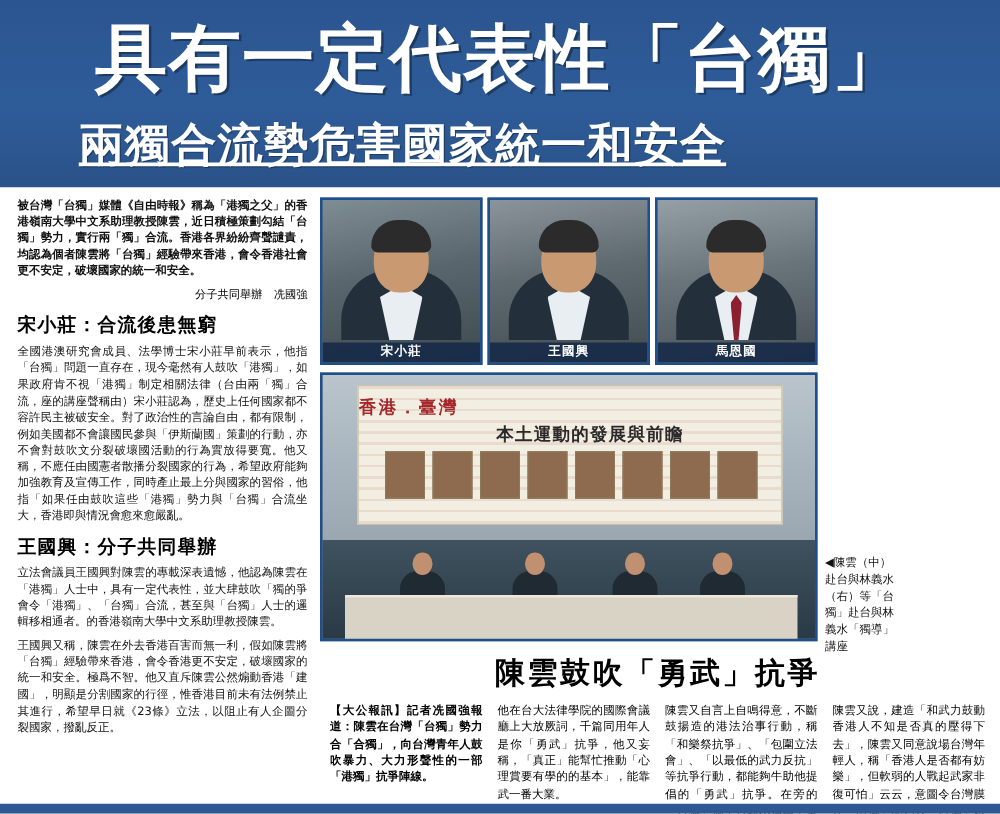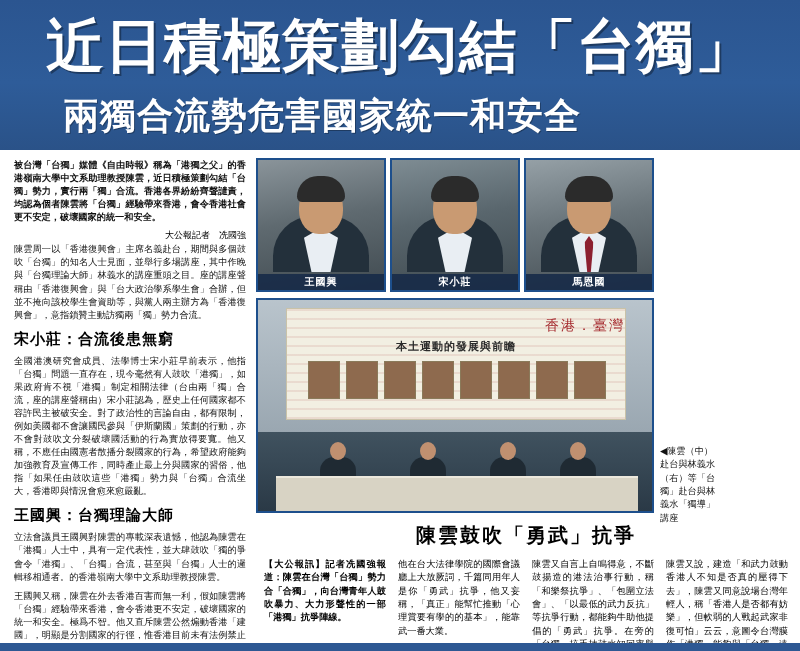--- a/index.html
+++ b/index.html
@@ -48,20 +48,21 @@
     left: 0; top: 92px;
     width: 644px;
     text-align: center;
     font-family: "DejaVu Sans", "Liberation Sans", sans-serif;
     font-weight: bold;
     font-size: 36px;
     letter-spacing: 1px;
     color: #ffffff;
     text-shadow: 1px 1px 0 rgba(0,0,0,0.30);
     white-space: nowrap;
+    text-decoration: underline;
   }
 
   
   .content {
     position: absolute;
     left: 0; top: 150px;
     width: 800px;
     height: 404px;
     background: #fff;
   }
@@ -229,34 +230,34 @@
   .banner-inner {
     position: absolute;
     inset: 0;
     background:
       repeating-linear-gradient(to bottom, rgba(160,40,40,0.10) 0 2px, rgba(255,255,255,0) 2px 9px);
   }
   .banner-title {
     position: absolute;
     left: 0; top: 8px;
     width: 100%;
-    text-align: right;
+    text-align: left;
     font-family: "DejaVu Sans", "Liberation Sans", sans-serif;
     font-size: 14px;
-    font-weight: normal;
+    font-weight: bold;
     color: #a4282c;
     letter-spacing: 2px;
   }
   .banner-sub {
     position: absolute;
-    left: 0; top: 30px;
+    left: 16px; top: 30px;
     width: 100%;
     text-align: center;
     font-family: "DejaVu Sans", "Liberation Sans", sans-serif;
-    font-size: 11px;
+    font-size: 14px;
     font-weight: bold;
     color: #2a2a2a;
     letter-spacing: 1px;
   }
   .banner-portraits {
     position: absolute;
     left: 10px; top: 52px;
     width: 320px;
     height: 40px;
     display: flex;
@@ -314,21 +315,21 @@
   
   .right-article {
     position: absolute;
     left: 264px; top: 372px;
     width: 524px;
     height: 122px;
   }
   .ra-title {
     font-family: "DejaVu Sans", "Liberation Sans", sans-serif;
     font-weight: bold;
-    font-size: 20px;
+    font-size: 24px;
     text-align: center;
     letter-spacing: 2px;
     margin: 0 0 8px 0;
   }
   .ra-cols {
     display: flex;
     gap: 12px;
   }
   .ra-cols div {
     flex: 1;
@@ -347,58 +348,57 @@
     height: 8px;
     background: #2e5893;
   }
 </style>
 </head>
 <body>
 
 <div class="page">
 
   <div class="masthead">
-    <div class="headline-main">近日積極策劃勾結「台獨」</div>
+    <div class="headline-main">具有一定代表性「台獨」</div>
     <div class="headline-sub">兩獨合流勢危害國家統一和安全</div>
   </div>
 
   <div class="content">
 
     <div class="col-left">
       <p class="lead">被台灣「台獨」媒體《自由時報》稱為「港獨之父」的香港嶺南大學中文系助理教授陳雲，近日積極策劃勾結「台獨」勢力，實行兩「獨」合流。香港各界紛紛齊聲譴責，均認為個者陳雲將「台獨」經驗帶來香港，會令香港社會更不安定，破壞國家的統一和安全。</p>
-      <div class="byline">大公報記者　冼國強</div>
-      <p>陳雲周一以「香港復興會」主席名義赴台，期間與多個鼓吹「台獨」的知名人士見面，並舉行多場講座，其中作晚與「台獨理論大師」林義水的講座重頭之目。座的講座聲稱由「香港復興會」與「台大政治學系學生會」合辦，但並不掩向該校學生會資助等，與黨人兩主辦方為「香港復興會」，意指鎖贊主動訪獨兩「獨」勢力合流。</p>
+      <div class="byline">分子共同舉辦　冼國強</div>
 
       <div class="sec-title">宋小莊：合流後患無窮</div>
       <p>全國港澳研究會成員、法學博士宋小莊早前表示，他指「台獨」問題一直存在，現今毫然有人鼓吹「港獨」，如果政府肯不視「港獨」制定相關法律（台由兩「獨」合流，座的講座聲稱由）宋小莊認為，歷史上任何國家都不容許民主被破安全。對了政治性的言論自由，都有限制，例如美國都不會讓國民參與「伊斯蘭國」策劃的行動，亦不會對鼓吹文分裂破壞國活動的行為實放得要寬。他又稱，不應任由國憲者散播分裂國家的行為，希望政府能夠加強教育及宣傳工作，同時產止最上分與國家的習俗，他指「如果任由鼓吹這些「港獨」勢力與「台獨」合流坐大，香港即與情況會愈來愈嚴亂。</p>
 
-      <div class="sec-title">王國興：台獨理論大師</div>
+      <div class="sec-title">王國興：分子共同舉辦</div>
       <p>立法會議員王國興對陳雲的專載深表遺憾，他認為陳雲在「港獨」人士中，具有一定代表性，並大肆鼓吹「獨的爭會令「港獨」、「台獨」合流，甚至與「台獨」人士的邏輯移相通者。的香港嶺南大學中文系助理教授陳雲。</p>
       <p>王國興又稱，陳雲在外去香港百害而無一利，假如陳雲將「台獨」經驗帶來香港，會令香港更不安定，破壞國家的統一和安全。極爲不智。他又直斥陳雲公然煽動香港「建國」，明顯是分割國家的行徑，惟香港目前未有法例禁止其進行，希望早日就《23條》立法，以阻止有人企圖分裂國家，撥亂反正。</p>
 
     </div>
 
     <div class="col-right">
 
       <div class="photo-strip">
+        <div class="portrait p1">
+          <div class="bg"></div>
+          <div class="body-shape"></div>
+          <div class="shirt"></div>
+          <div class="head"></div>
+          <div class="hair"></div>
+          <div class="name-tag">宋小莊</div>
+        </div>
         <div class="portrait p2">
           <div class="bg"></div>
           <div class="body-shape"></div>
           <div class="shirt"></div>
           <div class="head"></div>
           <div class="hair"></div>
           <div class="name-tag">王國興</div>
-        </div>
-        <div class="portrait p1">
-          <div class="bg"></div>
-          <div class="body-shape"></div>
-          <div class="shirt"></div>
-          <div class="head"></div>
-          <div class="hair"></div>
-          <div class="name-tag">宋小莊</div>
         </div>
         <div class="portrait p3">
           <div class="bg"></div>
           <div class="body-shape"></div>
           <div class="shirt"></div>
           <div class="tie"></div>
           <div class="head"></div>
           <div class="hair"></div>
           <div class="name-tag">馬恩國</div>
         </div>

